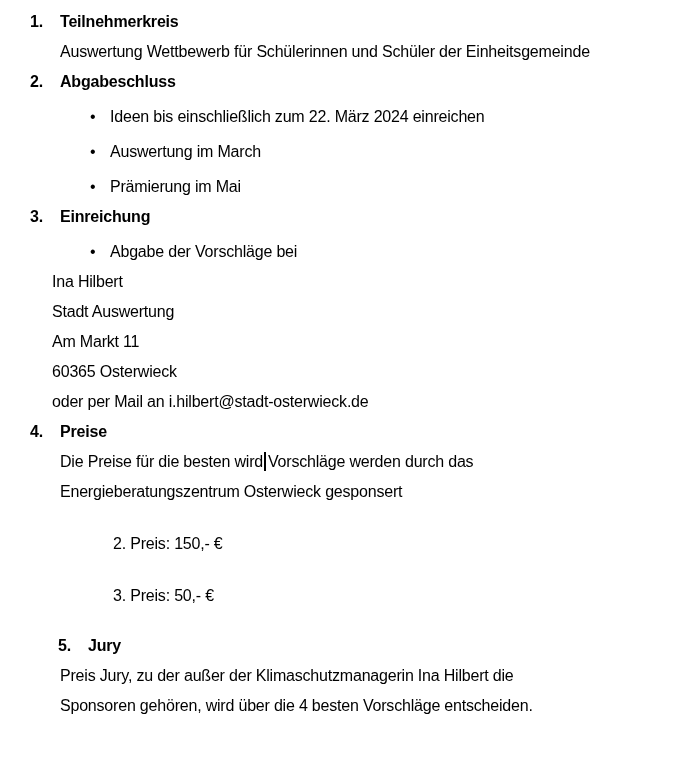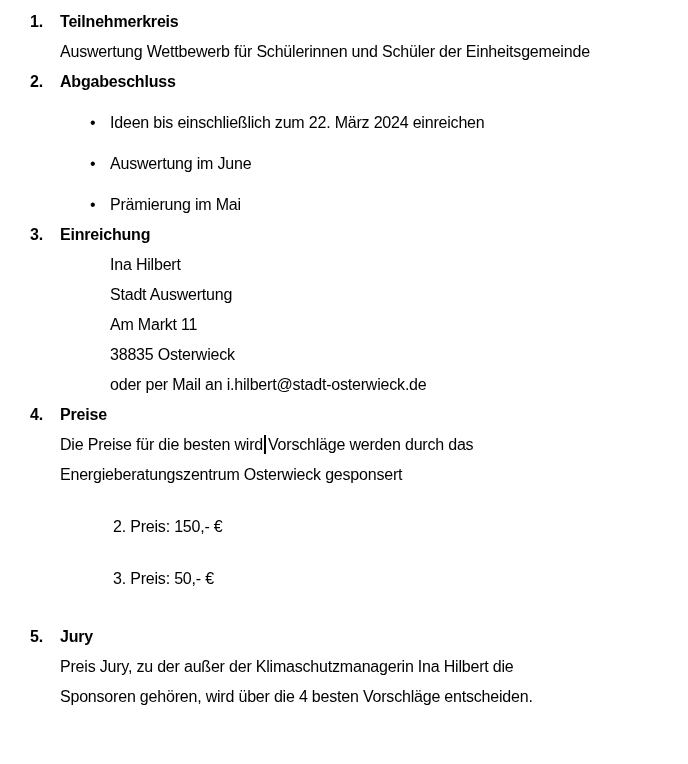--- a/index.html
+++ b/index.html
@@ -19,28 +19,28 @@
     overflow: hidden;
   }
   .row { white-space: nowrap; }
   .heading { font-weight: bold; }
   .num {
     display: inline-block;
     margin-left: 30px;
     width: 30px;
   }
   .body-line { margin-left: 60px; }
-  .bullet-row { margin-left: 90px; margin-top: 11px; }
+  .bullet-row { margin-left: 90px; margin-top: 5px; }
   .bullet {
     display: inline-block;
     width: 20px;
   }
-  .addr-line { margin-left: 110px; }
+  .addr-line { margin-left: 52px; }
   .prize-line { margin-left: 113px; margin-top: 22px; }
-  .heading.spaced { margin-top: 28px; }
+  .heading.spaced { margin-top: 20px; padding-left: 28px; }
   .caret {
     display: inline-block;
     width: 2px;
     height: 19px;
     background: #000000;
     vertical-align: -4px;
     margin-left: 1px;
     margin-right: 2px;
   }
 </style>
@@ -54,33 +54,36 @@
   </div>
   <div class="row body-line">Auswertung Wettbewerb für Schülerinnen und Schüler der Einheitsgemeinde</div>
 
   <div class="row heading">
     <span class="num">2.</span><span>Abgabeschluss</span>
   </div>
   <div class="row bullet-row">
     <span class="bullet">•</span><span>Ideen bis einschließlich zum 22. März 2024 einreichen</span>
   </div>
   <div class="row bullet-row">
-    <span class="bullet">•</span><span>Auswertung im June</span>
+    <span class="bullet">•</span><span>Auswertung im March</span>
   </div>
   <div class="row bullet-row">
     <span class="bullet">•</span><span>Prämierung im Mai</span>
   </div>
 
   <div class="row heading">
     <span class="num">3.</span><span>Einreichung</span>
   </div>
+  <div class="row bullet-row">
+    <span class="bullet">•</span><span>Abgabe der Vorschläge bei</span>
+  </div>
   <div class="row addr-line">Ina Hilbert</div>
   <div class="row addr-line">Stadt Auswertung</div>
   <div class="row addr-line">Am Markt 11</div>
-  <div class="row addr-line">38835 Osterwieck</div>
+  <div class="row addr-line">60365 Osterwieck</div>
   <div class="row addr-line">oder per Mail an i.hilbert@stadt-osterwieck.de</div>
 
   <div class="row heading">
     <span class="num">4.</span><span>Preise</span>
   </div>
   <div class="row body-line">
     <span>Die Preise für die besten wird</span><span class="caret"></span><span>Vorschläge werden durch das</span>
   </div>
   <div class="row body-line">Energieberatungszentrum Osterwieck gesponsert</div>
   <div class="row prize-line">2. Preis: 150,- €</div>

